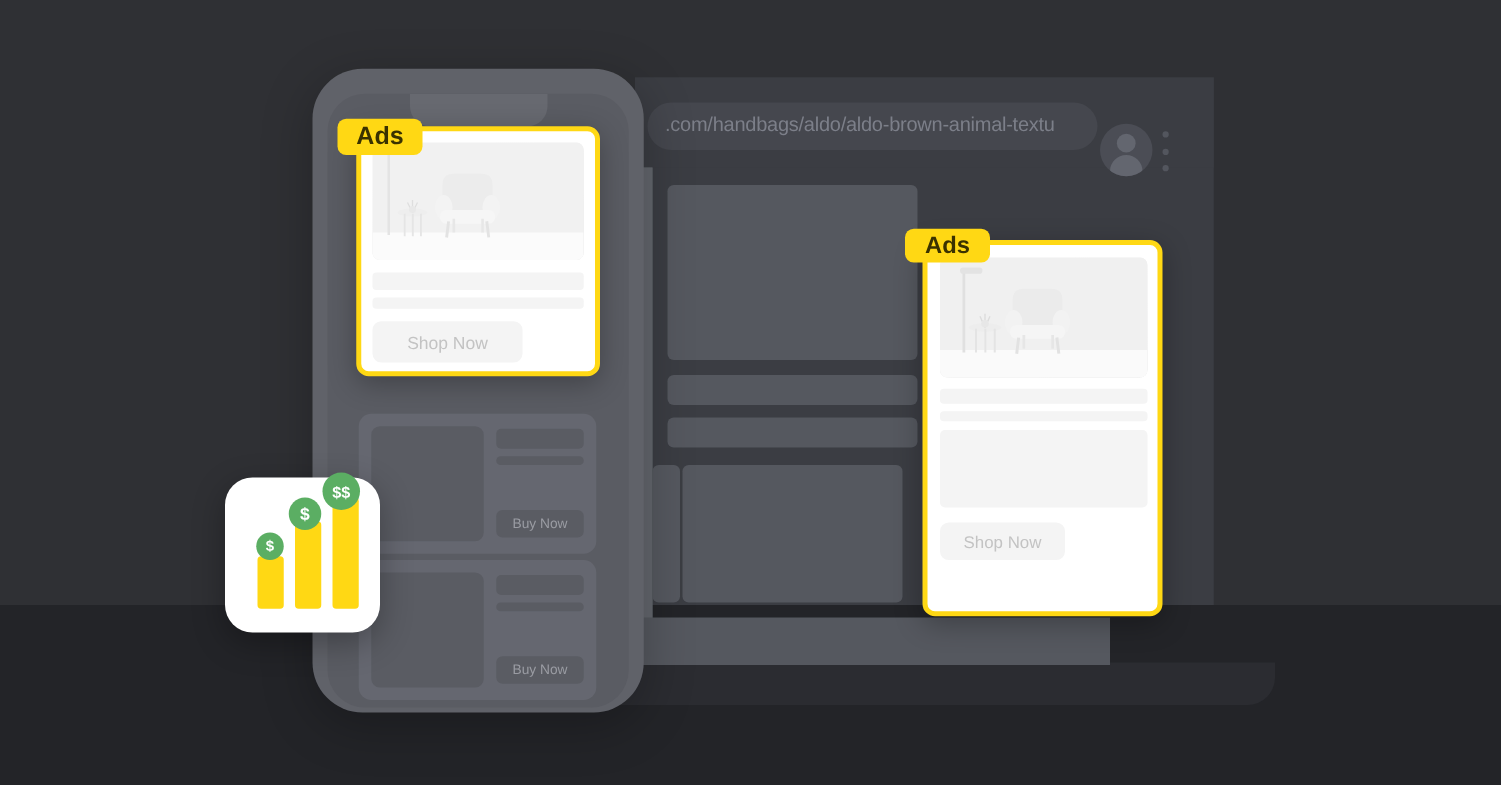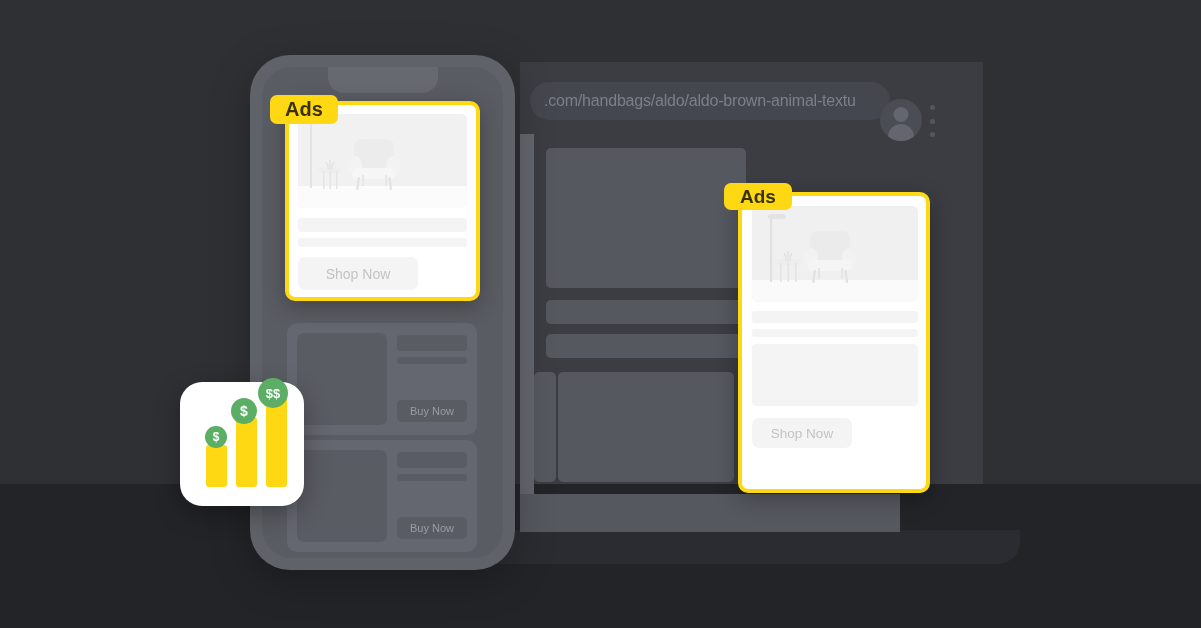--- a/index.html
+++ b/index.html
@@ -15,21 +15,21 @@
   .bg-bottom{ position:absolute; left:0; top:484px;width:1201px; height:144px; background:#232428; }
 
   
   .laptop-base{
     position:absolute; left:455px; top:530px; width:565px; height:34px;
     background:#2b2c31; border-radius:0 0 22px 22px;
   }
 
   
   .browser{
-    position:absolute; left:520px; top:62px; width:463px; height:422px;
+    position:absolute; left:508px; top:62px; width:463px; height:422px;
     background:#3b3d43;
     text-align:right;
   }
   .browser-chrome{
     position:absolute; left:0; top:0; width:463px; height:72px;
     background:#3b3d43;
   }
   .url-bar{
     position:absolute; left:10px; top:20px; width:360px; height:38px;
     background:#45474e; border-radius:19px;
@@ -62,21 +62,21 @@
   .page{ position:absolute; left:0; top:72px; width:463px; height:398px; }
   .blk{ background:#55585f; border-radius:5px; position:absolute; }
 
   
   .phone{
     position:absolute; left:250px; top:55px; width:265px; height:515px;
     background:#606269; border-radius:40px;
     box-shadow:0 10px 40px rgba(0,0,0,.25);
   }
   .phone-screen{
-    position:absolute; left:12px; top:12px; width:241px; height:491px;
+    position:absolute; left:12px; top:20px; width:241px; height:491px;
     background:#5a5c63; border-radius:30px; overflow:hidden;
   }
   .notch{
     position:absolute; left:50%; transform:translateX(-50%); top:0;
     width:110px; height:26px; background:#676970; border-radius:0 0 16px 16px;
   }
   .pcard{
     position:absolute; left:25px; width:190px; height:112px;
     background:#656770; border-radius:10px;
   }

